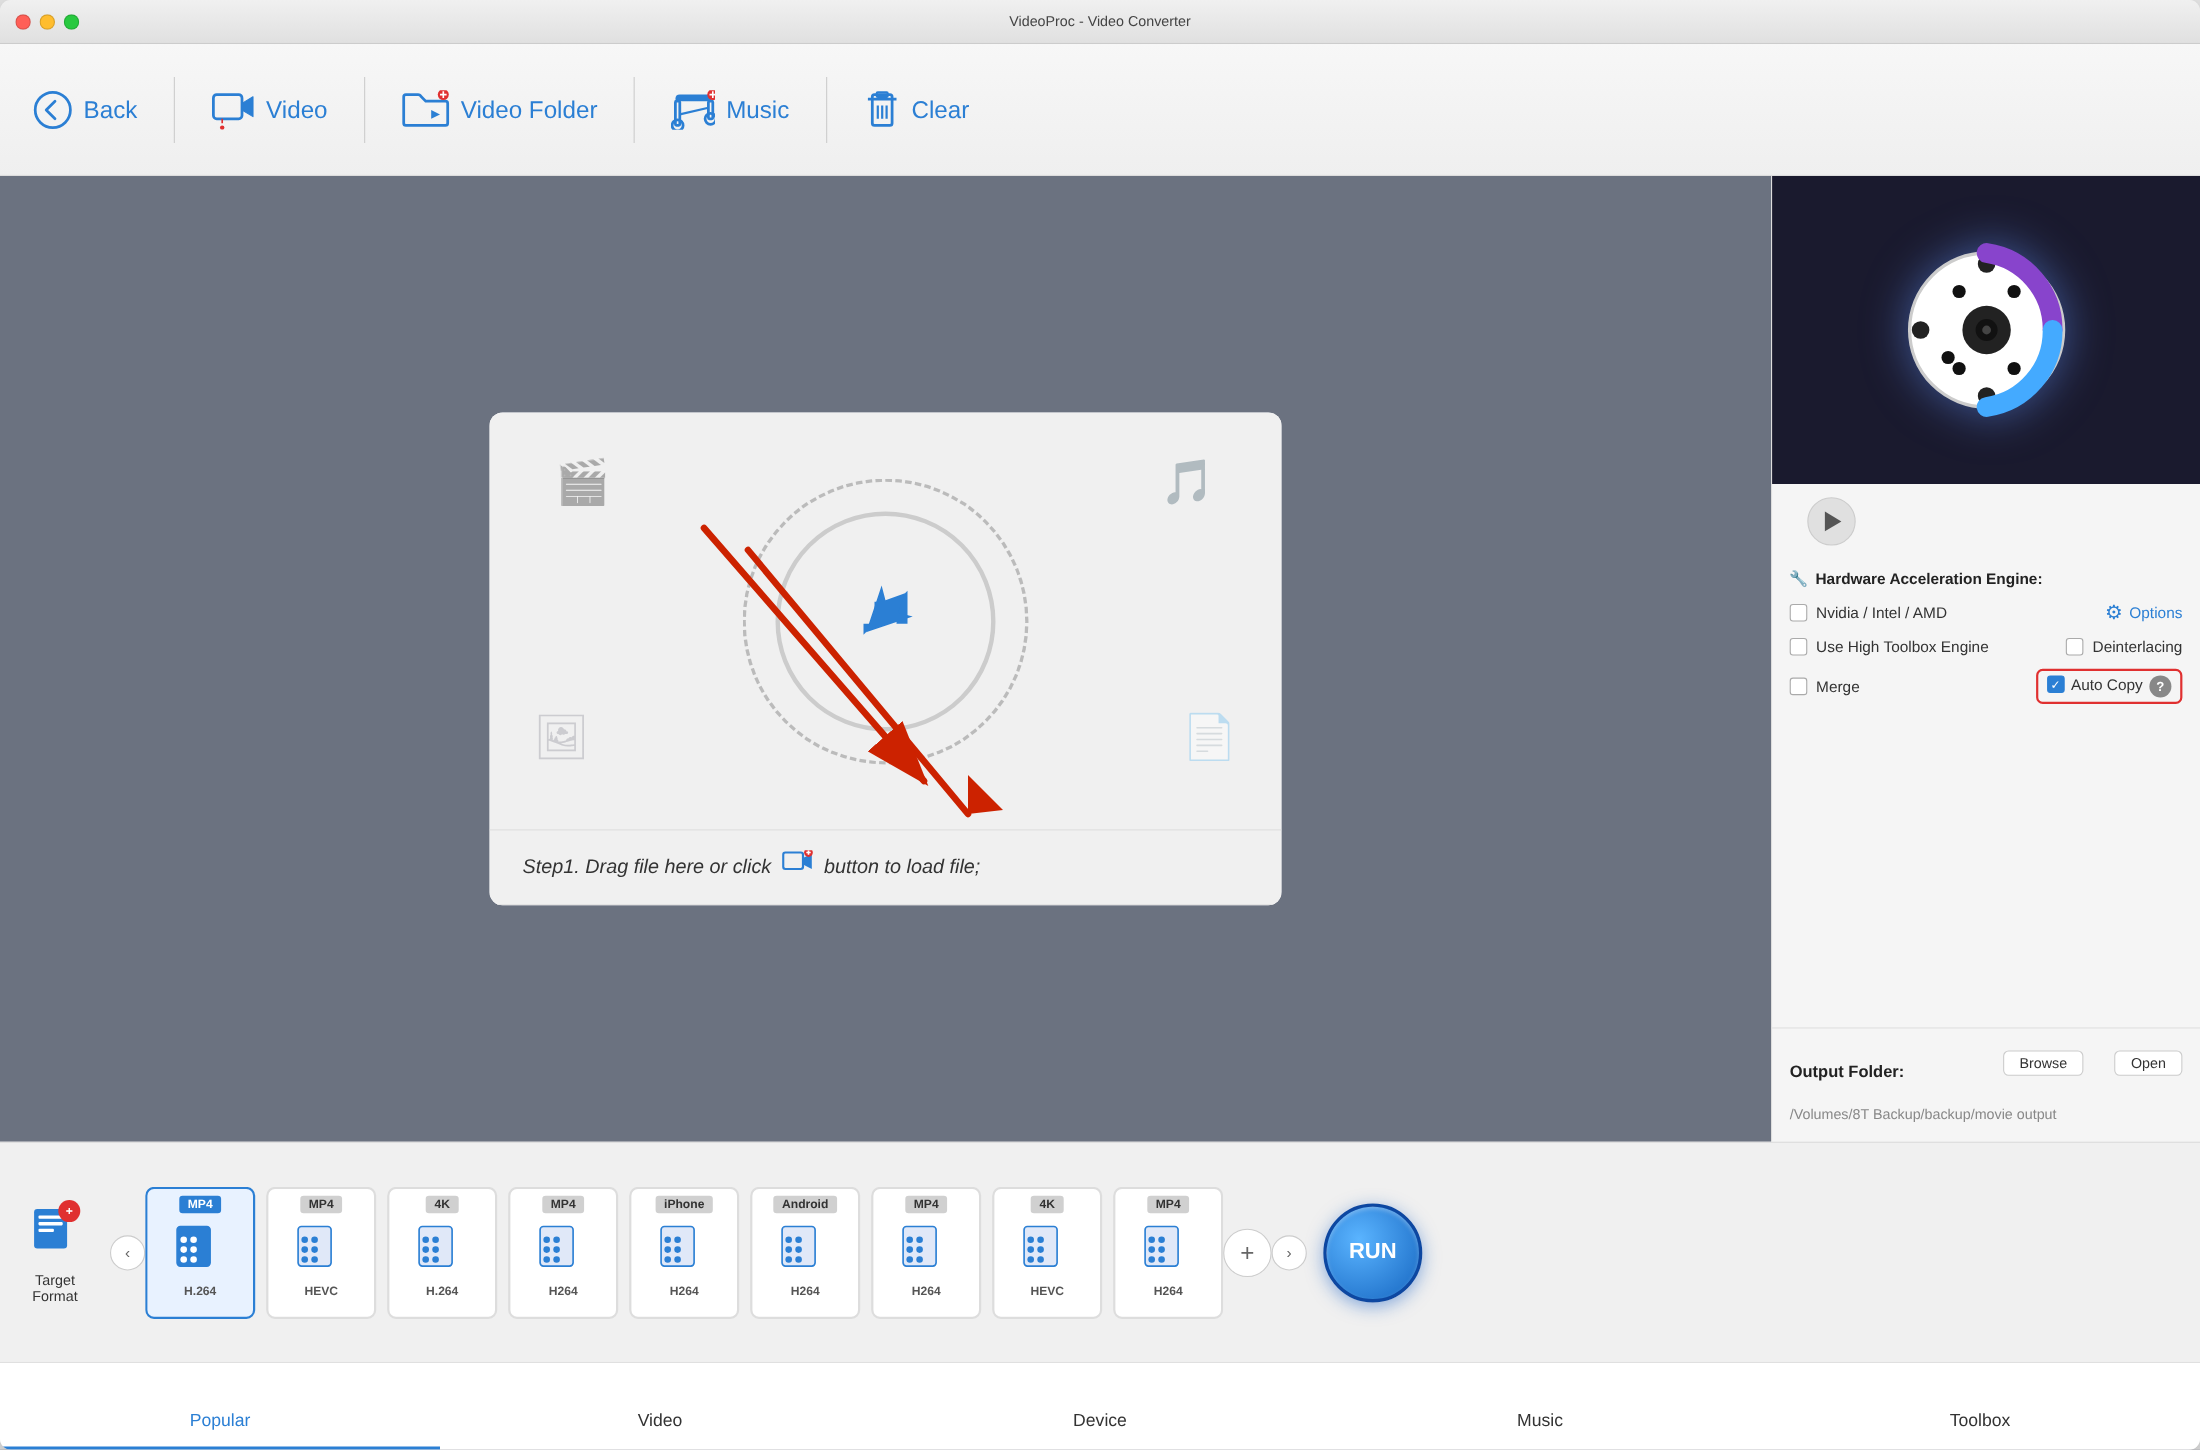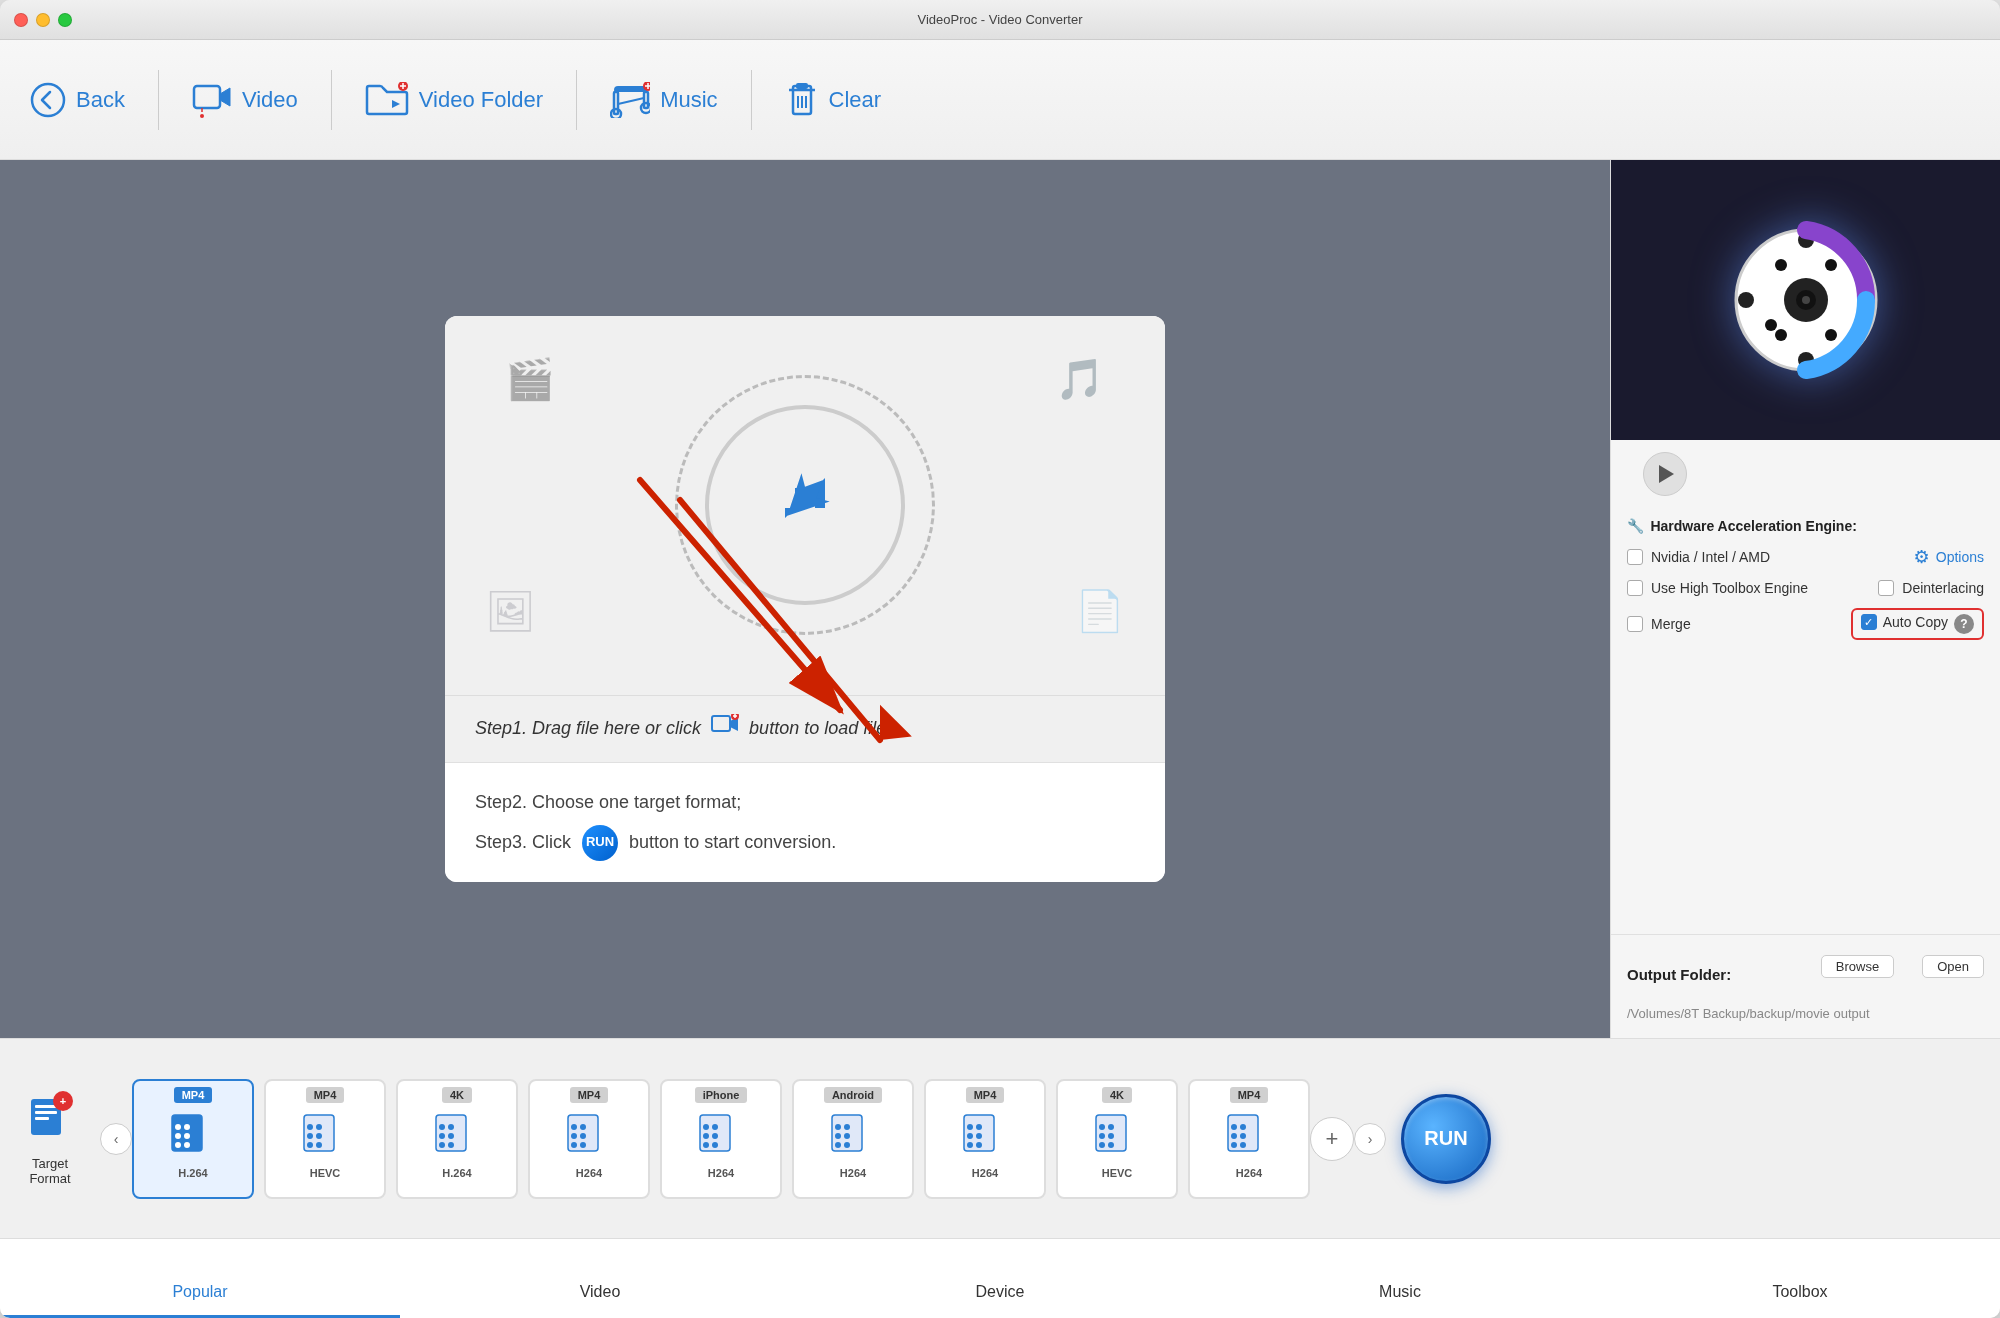--- a/index.html
+++ b/index.html
@@ -363,21 +363,21 @@
       flex-shrink: 0;
     }
 
     .format-cards {
       display: flex;
       gap: 10px;
       overflow: hidden;
     }
 
     .format-card {
-      width: 122px;
+      width: 100px;
       height: 120px;
       border-radius: 8px;
       border: 2px solid #ddd;
       background: white;
       display: flex;
       flex-direction: column;
       align-items: center;
       justify-content: flex-start;
       padding-top: 6px;
       cursor: pointer;
@@ -628,28 +628,20 @@
               <rect x="1" y="2" width="18" height="15" rx="2" fill="none" stroke="#2b7fd4" stroke-width="2"></rect>
               <polygon points="19,7 27,3 27,17 19,13" fill="#2b7fd4"></polygon>
               <circle cx="24" cy="2" r="4" fill="#e03030"></circle>
               <line x1="24" y1="0" x2="24" y2="4" stroke="white" stroke-width="1.5"></line>
               <line x1="22" y1="2" x2="26" y2="2" stroke="white" stroke-width="1.5"></line>
             </svg>
           </span>
           <span>button to load file;</span>
         </div>
 
-        <div class="steps-text">
-          <div>Step2. Choose one target format;</div>
-          <div>
-            <span>Step3. Click</span>
-            <span class="run-inline">RUN</span>
-            <span>button to start conversion.</span>
-          </div>
-        </div>
       </div>
     </div>
 
     <div class="right-panel">
 
       <div class="preview-area">
 
         <svg class="reel-svg" width="160" height="160" viewBox="0 0 160 160">
 
           <circle cx="80" cy="80" r="70" fill="white" stroke="#ccc" stroke-width="3"></circle>

